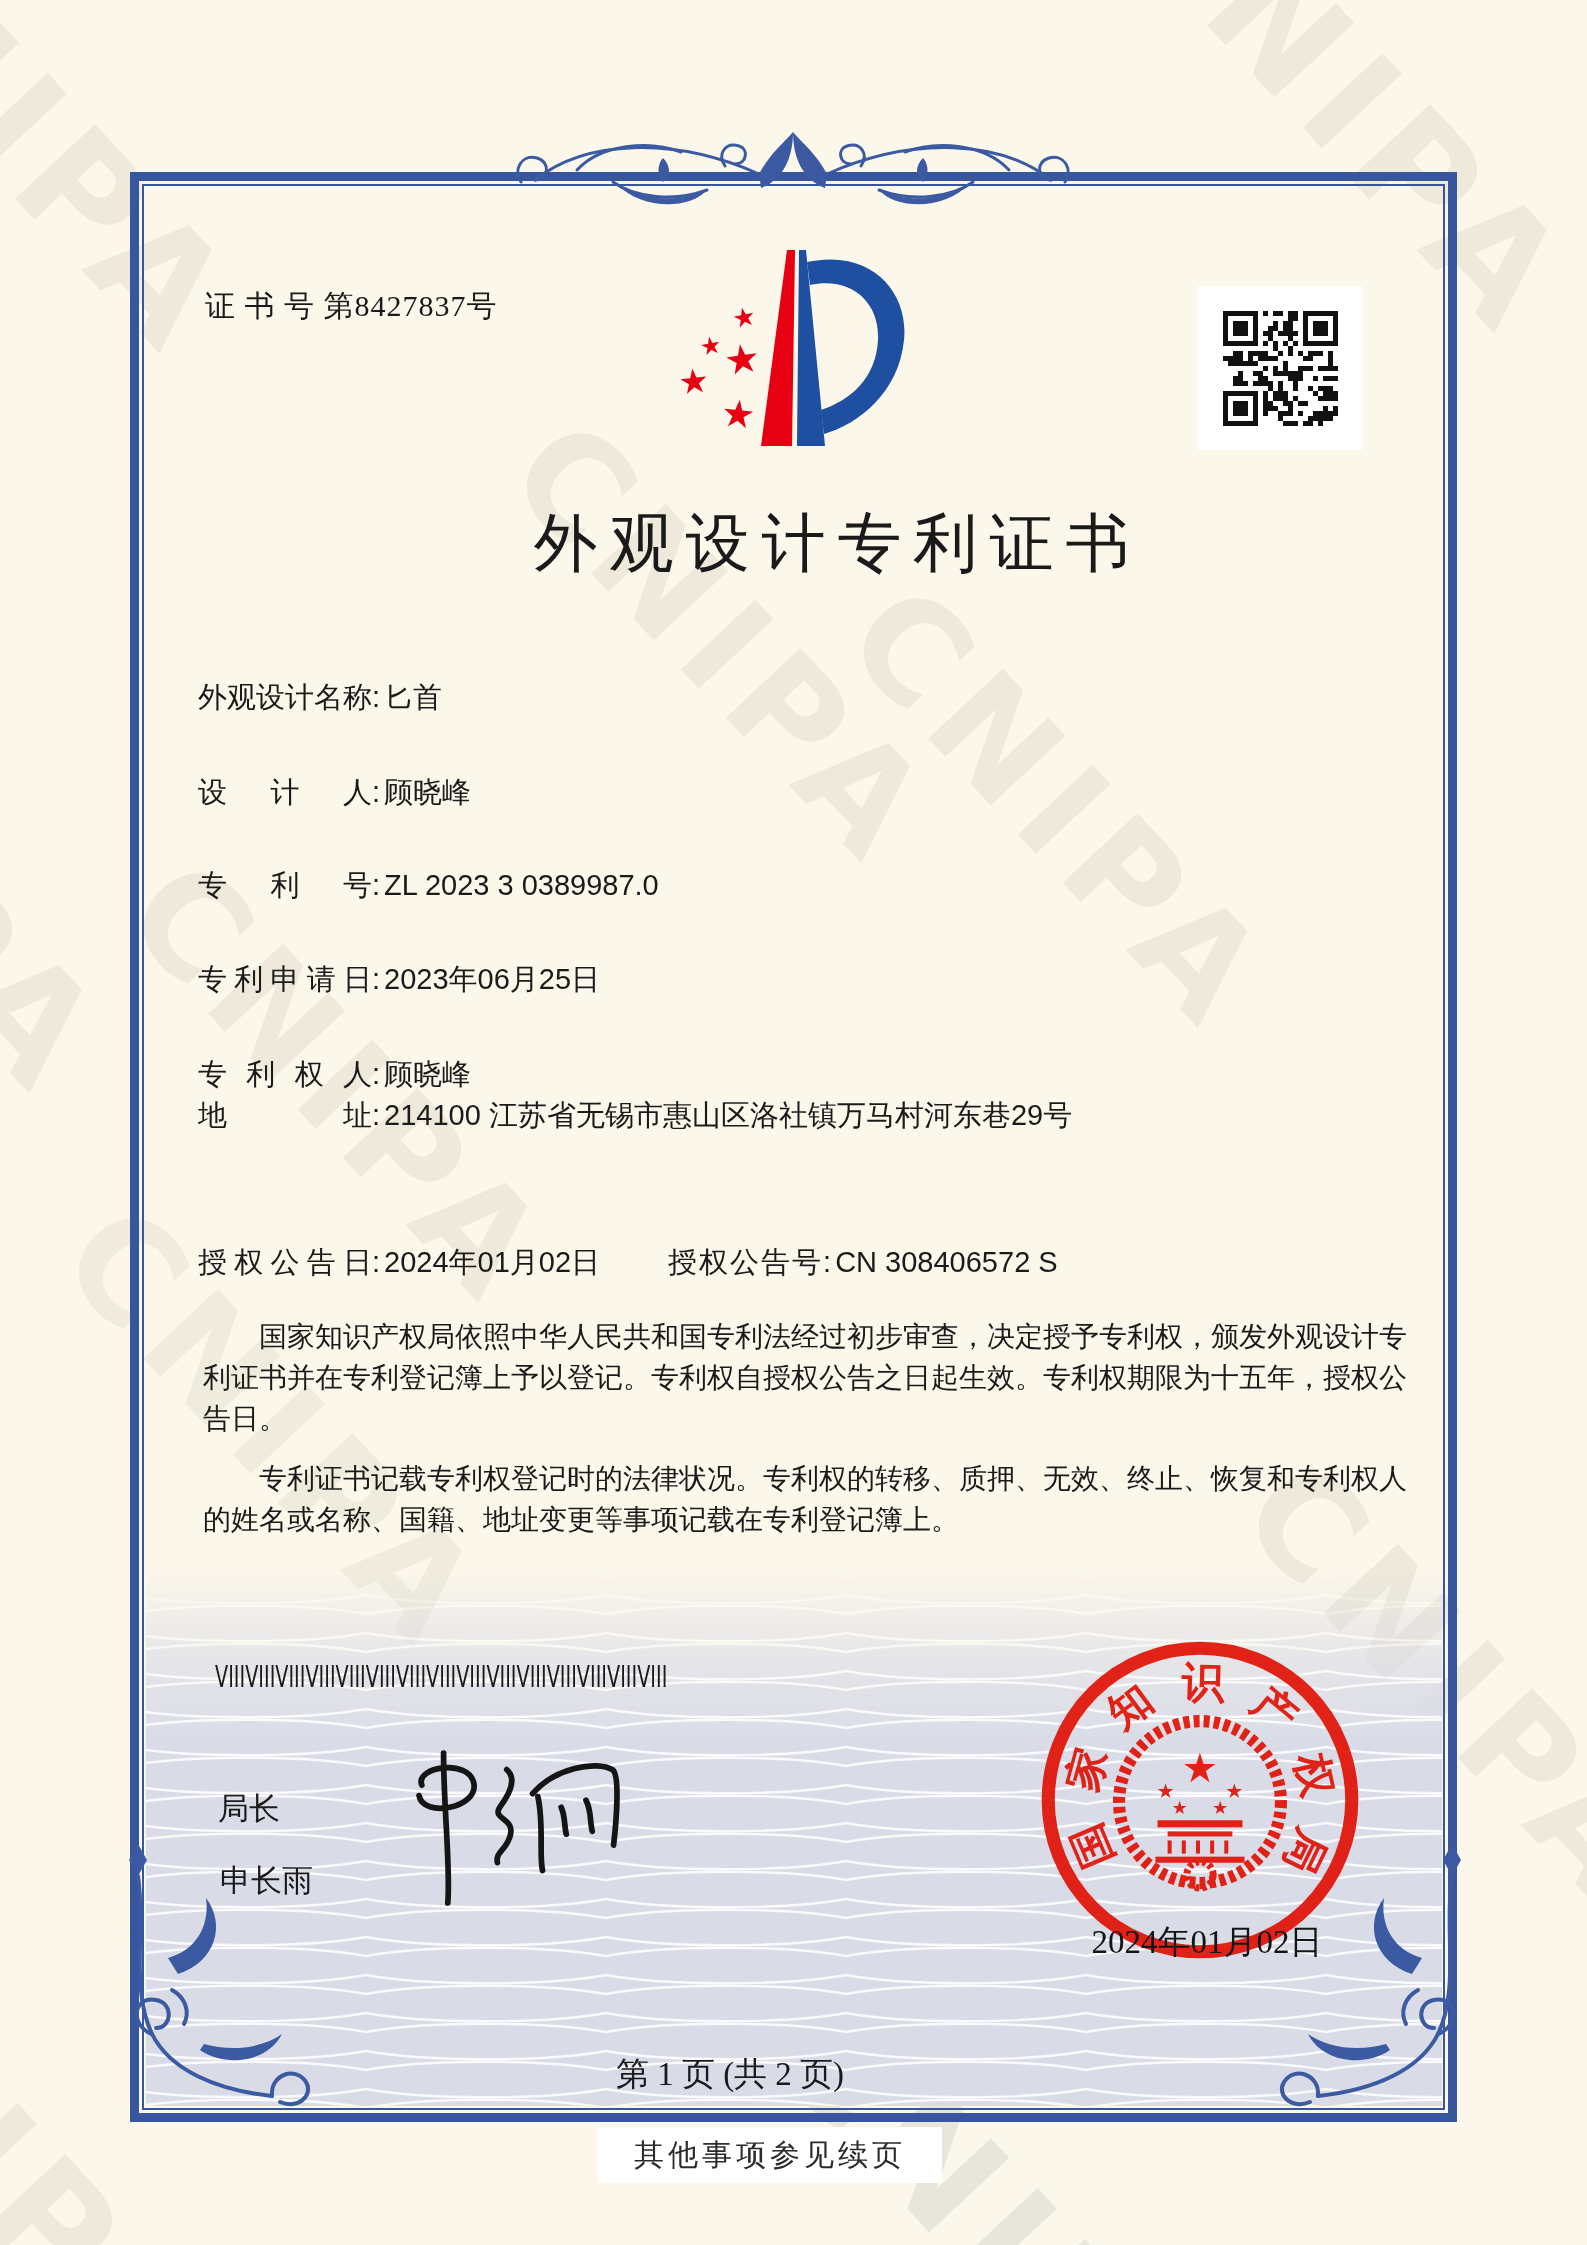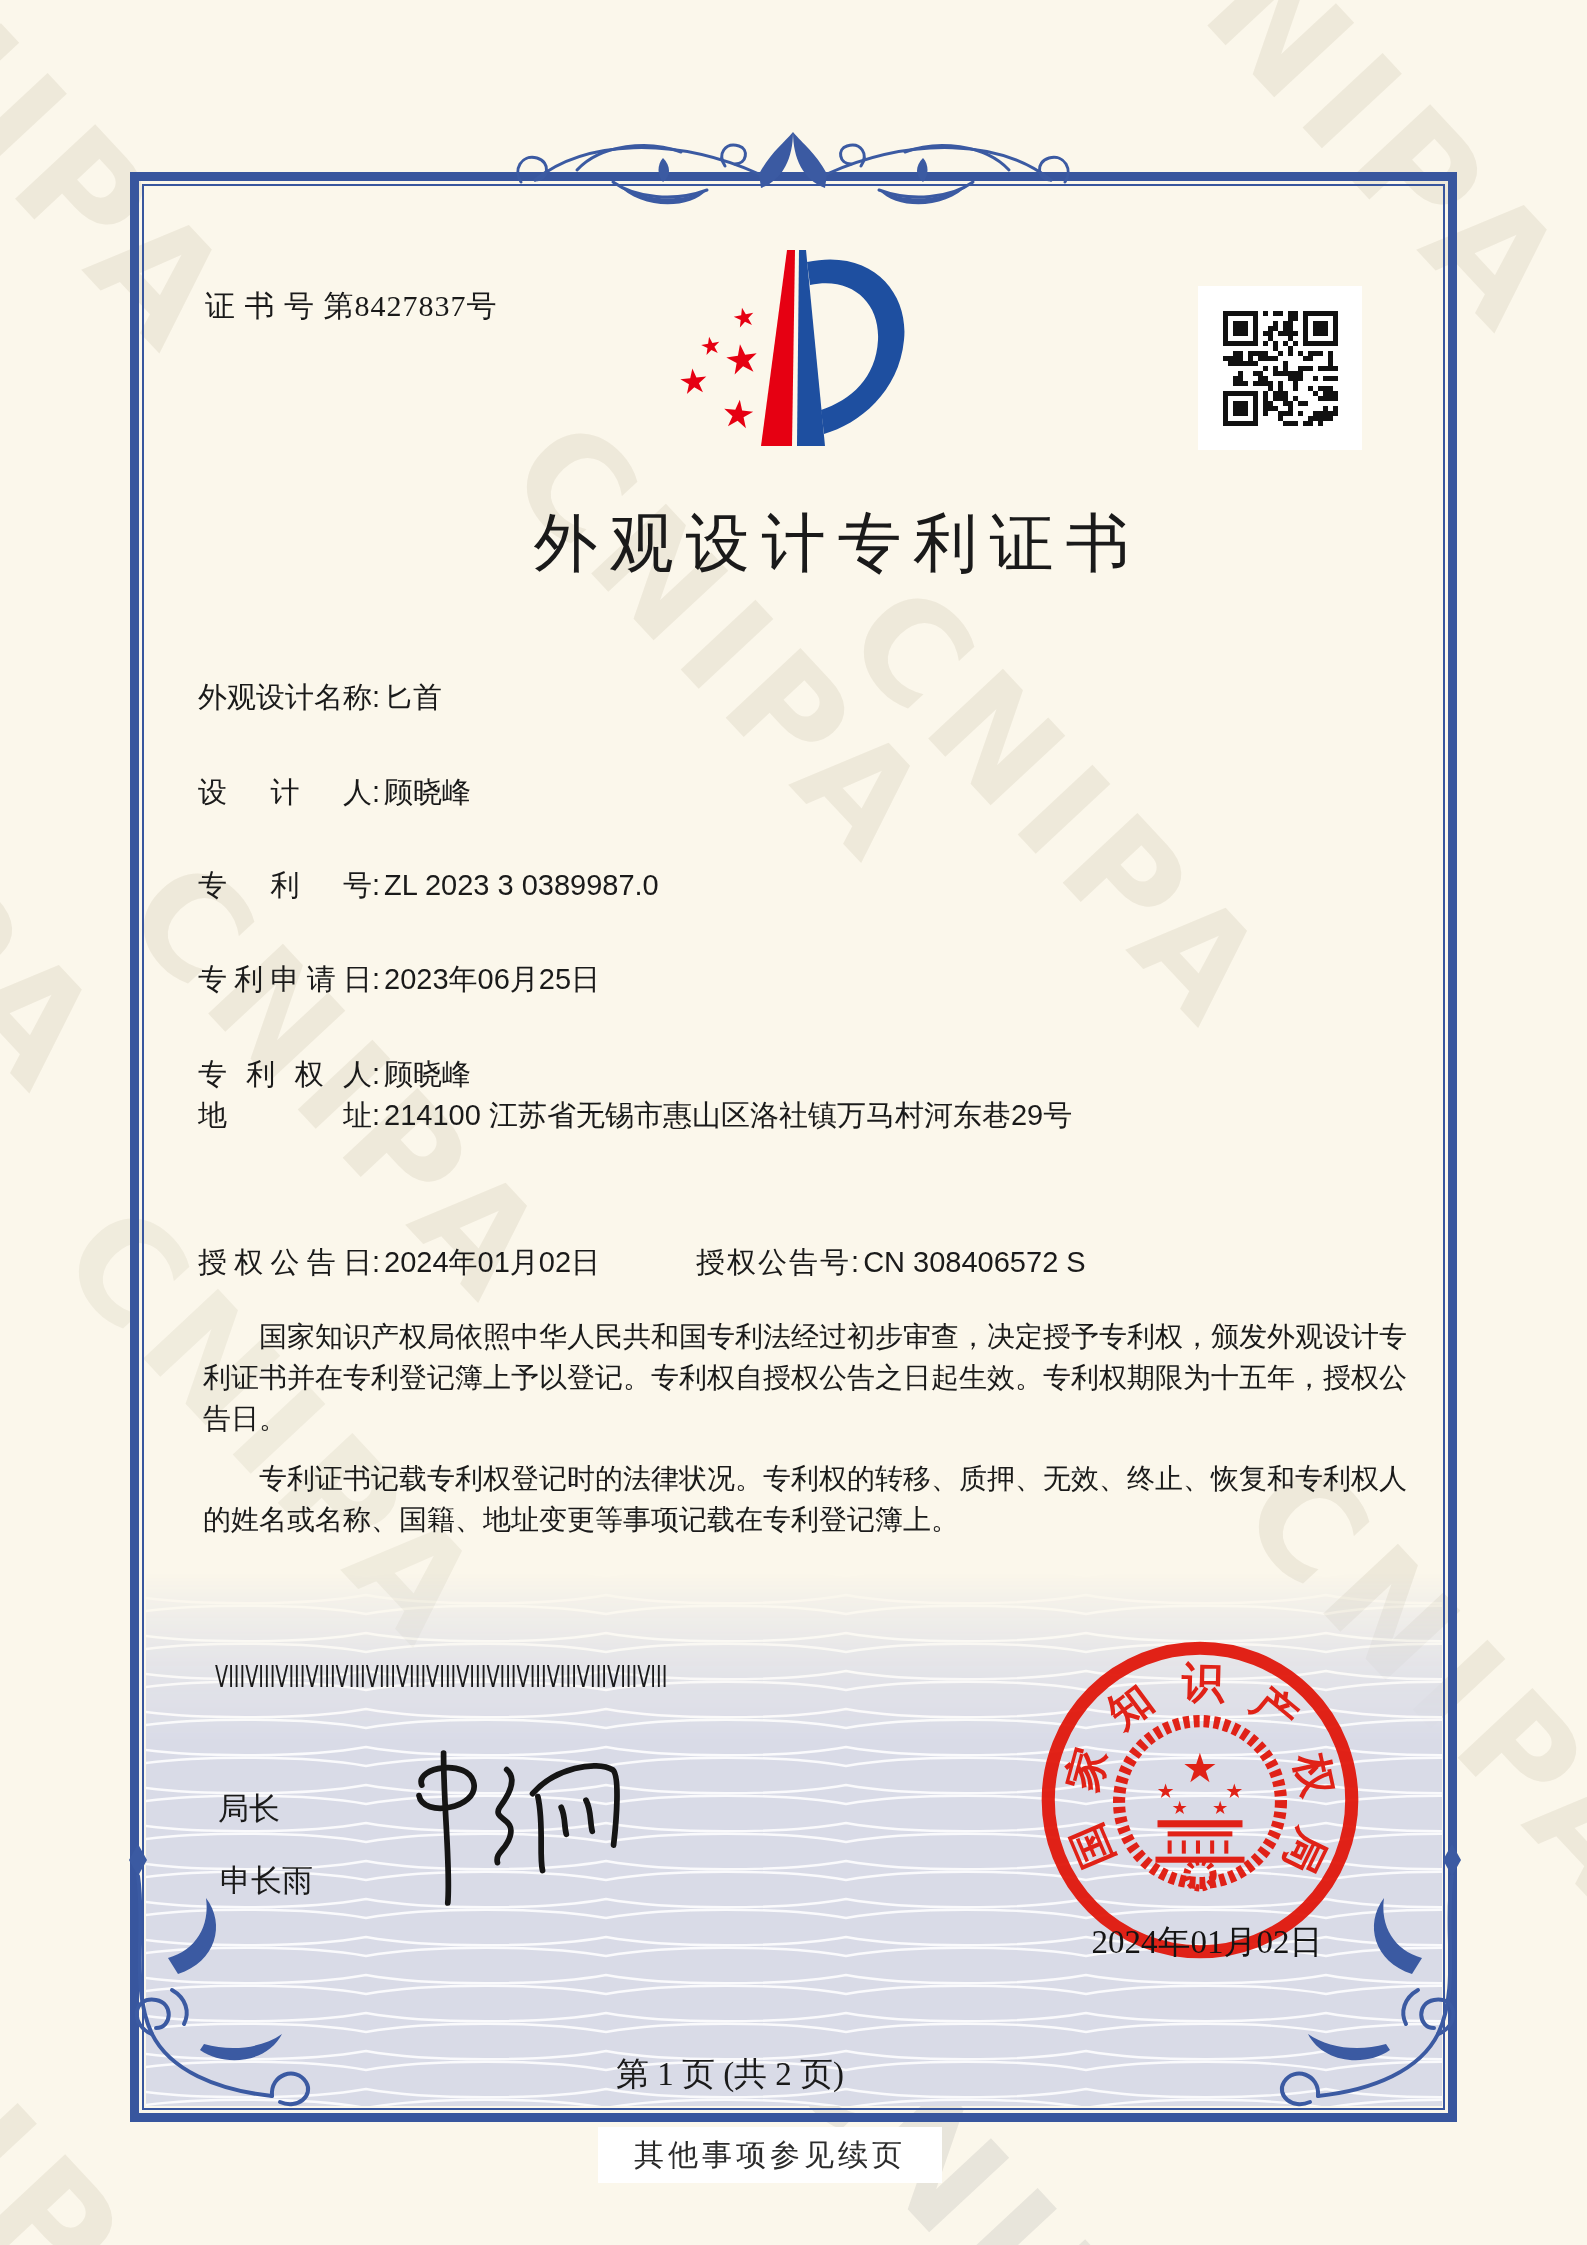--- a/index.html
+++ b/index.html
@@ -34,21 +34,21 @@
   
   .cert-no{position:absolute;left:205px;top:286px;font-family:"Liberation Serif","DejaVu Serif",serif;
            font-size:30px;letter-spacing:1px;z-index:5;}
   .logo{position:absolute;left:645px;top:240px;z-index:5;}
   .qrbox{position:absolute;left:1198px;top:286px;width:164px;height:164px;background:#fff;z-index:5;}
   .title{position:absolute;left:0;top:500px;width:1587px;text-align:center;z-index:5;
          font-family:"Liberation Serif","DejaVu Serif",serif;font-weight:normal;font-size:64px;letter-spacing:12px;margin-left:44px;}
   .frow{position:absolute;left:198px;font-size:29px;z-index:5;white-space:nowrap;}
   .flabel{display:inline-block;width:174px;text-align:justify;text-align-last:justify;vertical-align:baseline;}
   .fvalue{margin-left:4px;}
-  .f2label{margin-left:96px;letter-spacing:2px;}
+  .f2label{margin-left:68px;letter-spacing:2px;}
   .paras{position:absolute;left:203px;top:1316px;width:1204px;z-index:5;
          font-family:"Liberation Serif","DejaVu Serif",serif;font-size:28px;line-height:41px;text-align:justify;}
   .paras p{margin:0 0 19px 0;text-indent:2em;}
   .barcode{position:absolute;left:215px;top:1658px;z-index:5;font-family:"DejaVu Sans",sans-serif;
            font-size:31px;letter-spacing:0;transform:scaleX(.62);transform-origin:left top;white-space:nowrap;}
   .director-label{position:absolute;left:218px;top:1788px;font-size:31px;z-index:5;}
   .director-name{position:absolute;left:220px;top:1860px;font-size:31px;z-index:5;}
   .signature{position:absolute;left:392px;top:1738px;z-index:5;transform:rotate(-2deg);}
   .seal{position:absolute;left:1028px;top:1628px;width:344px;height:344px;z-index:6;opacity:.95;}
   .seal-date{position:absolute;left:1062px;top:1920px;width:290px;text-align:center;z-index:7;

